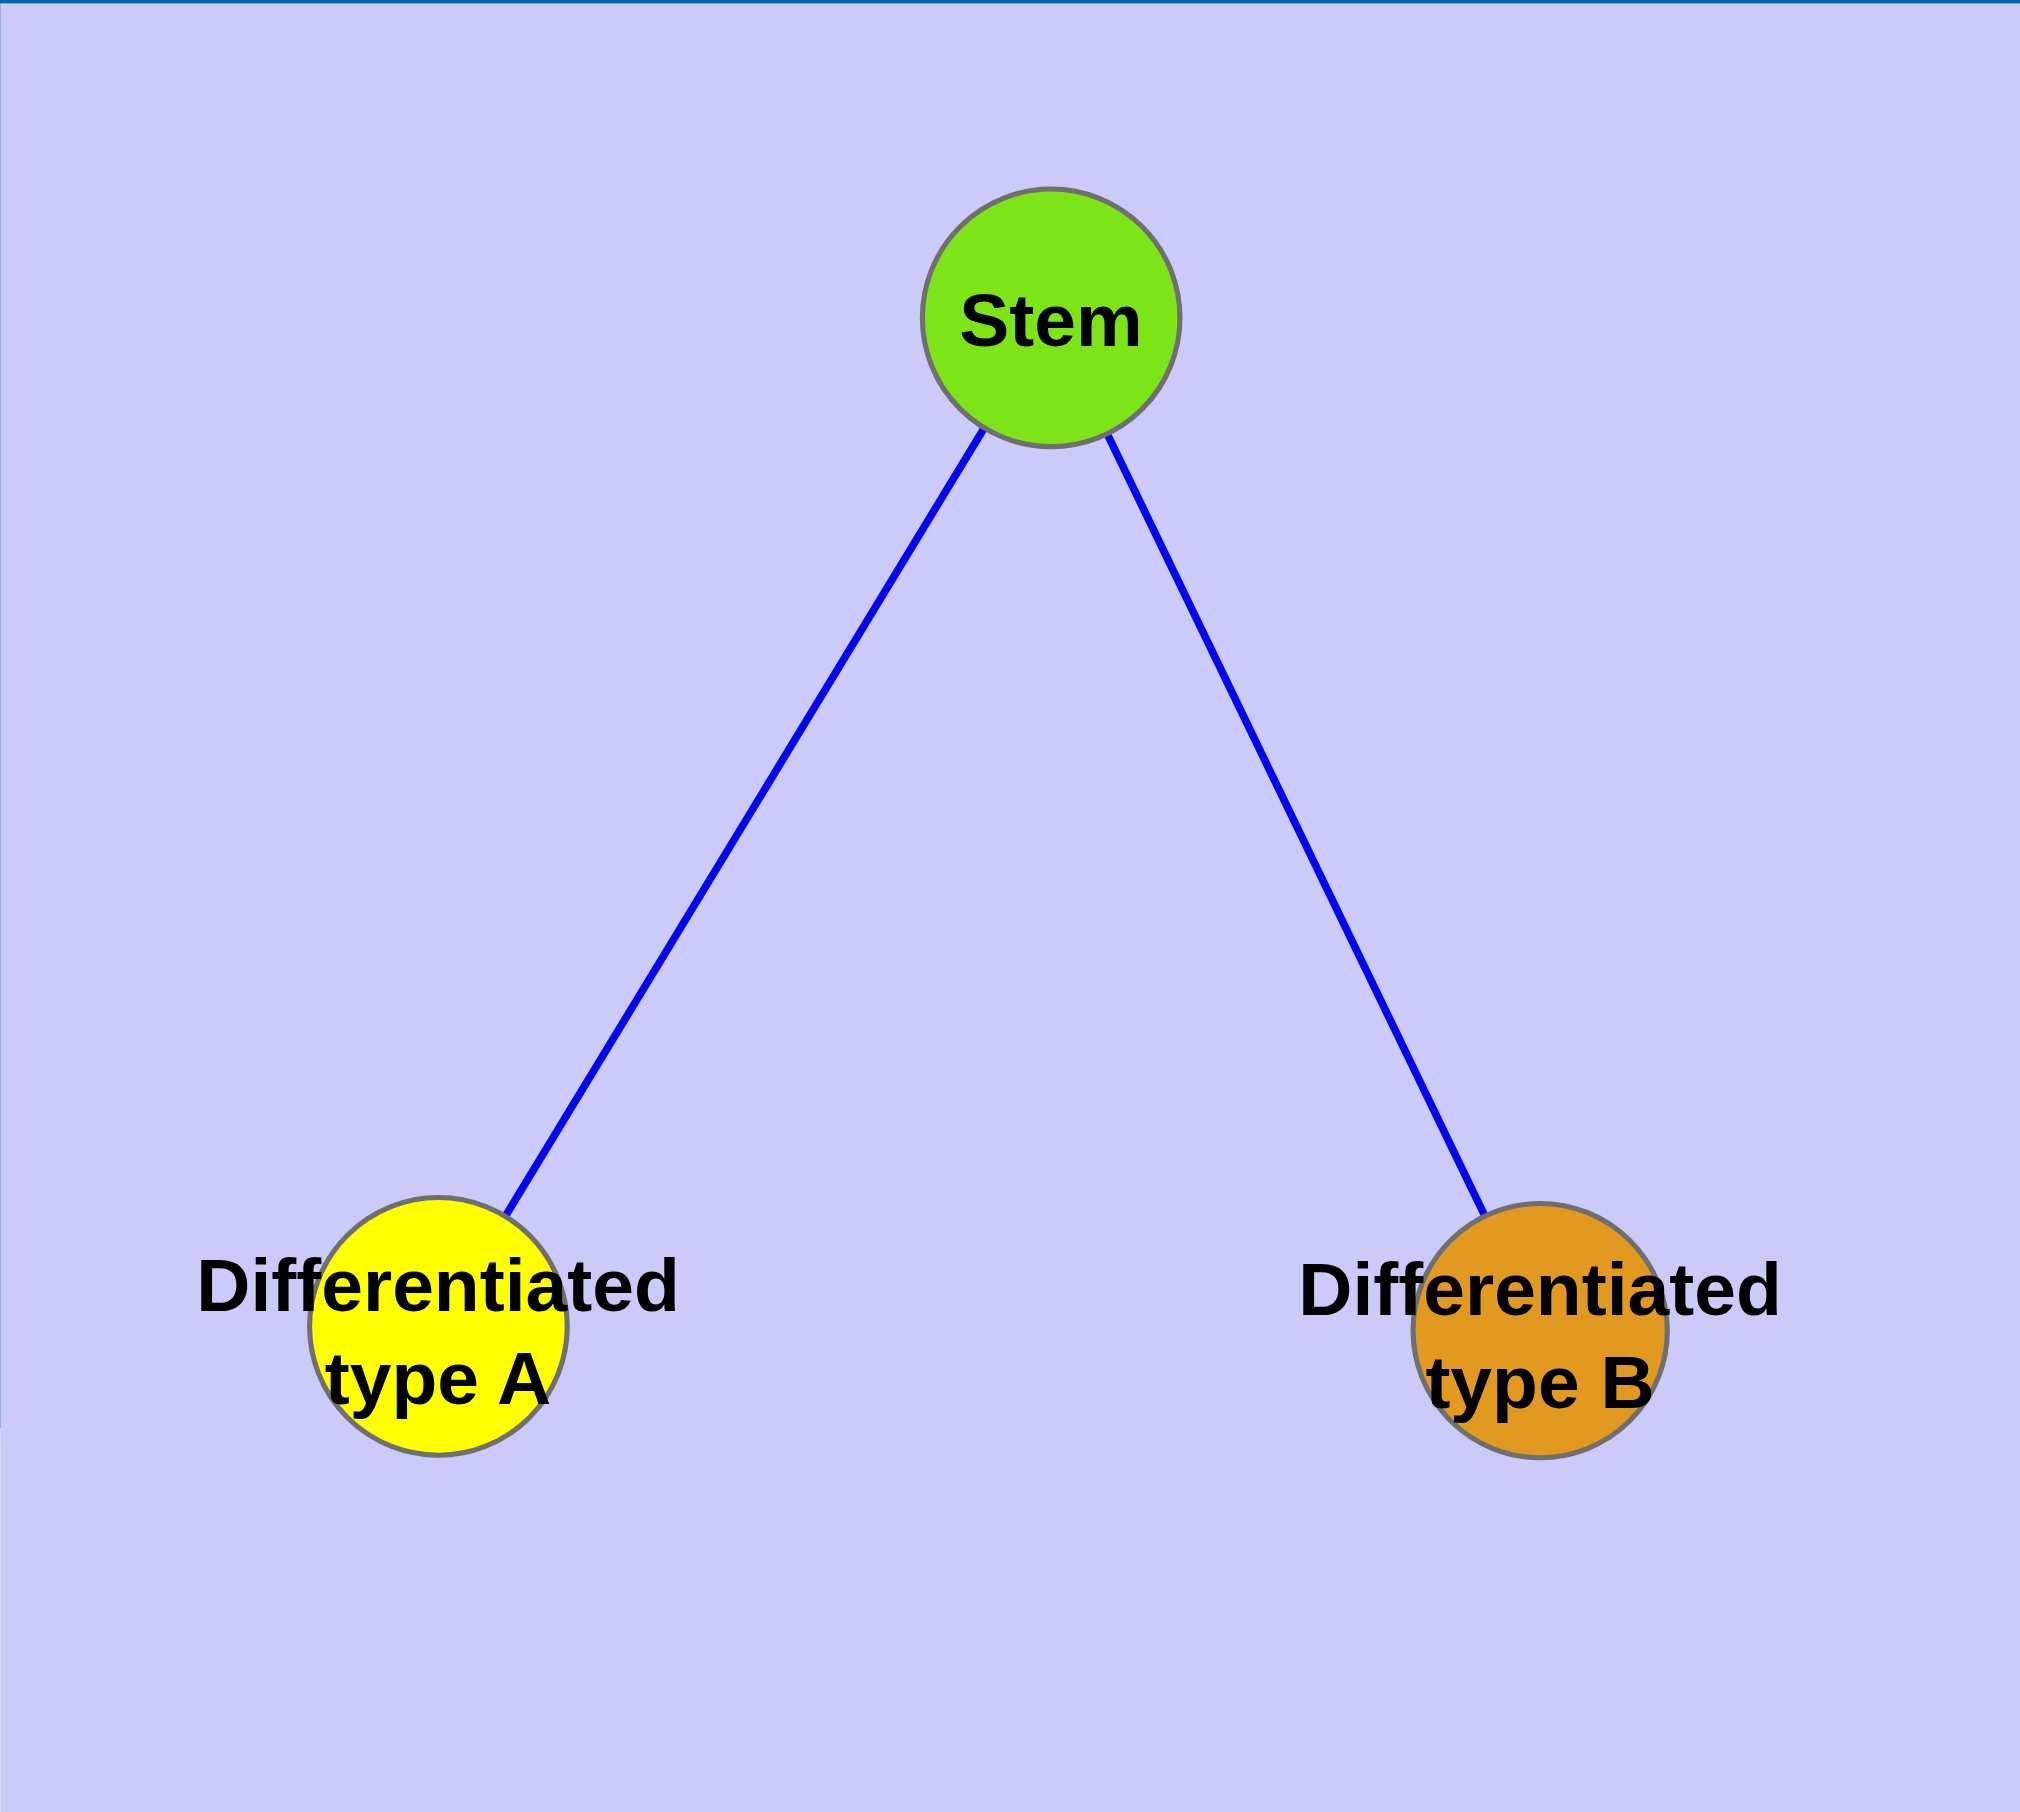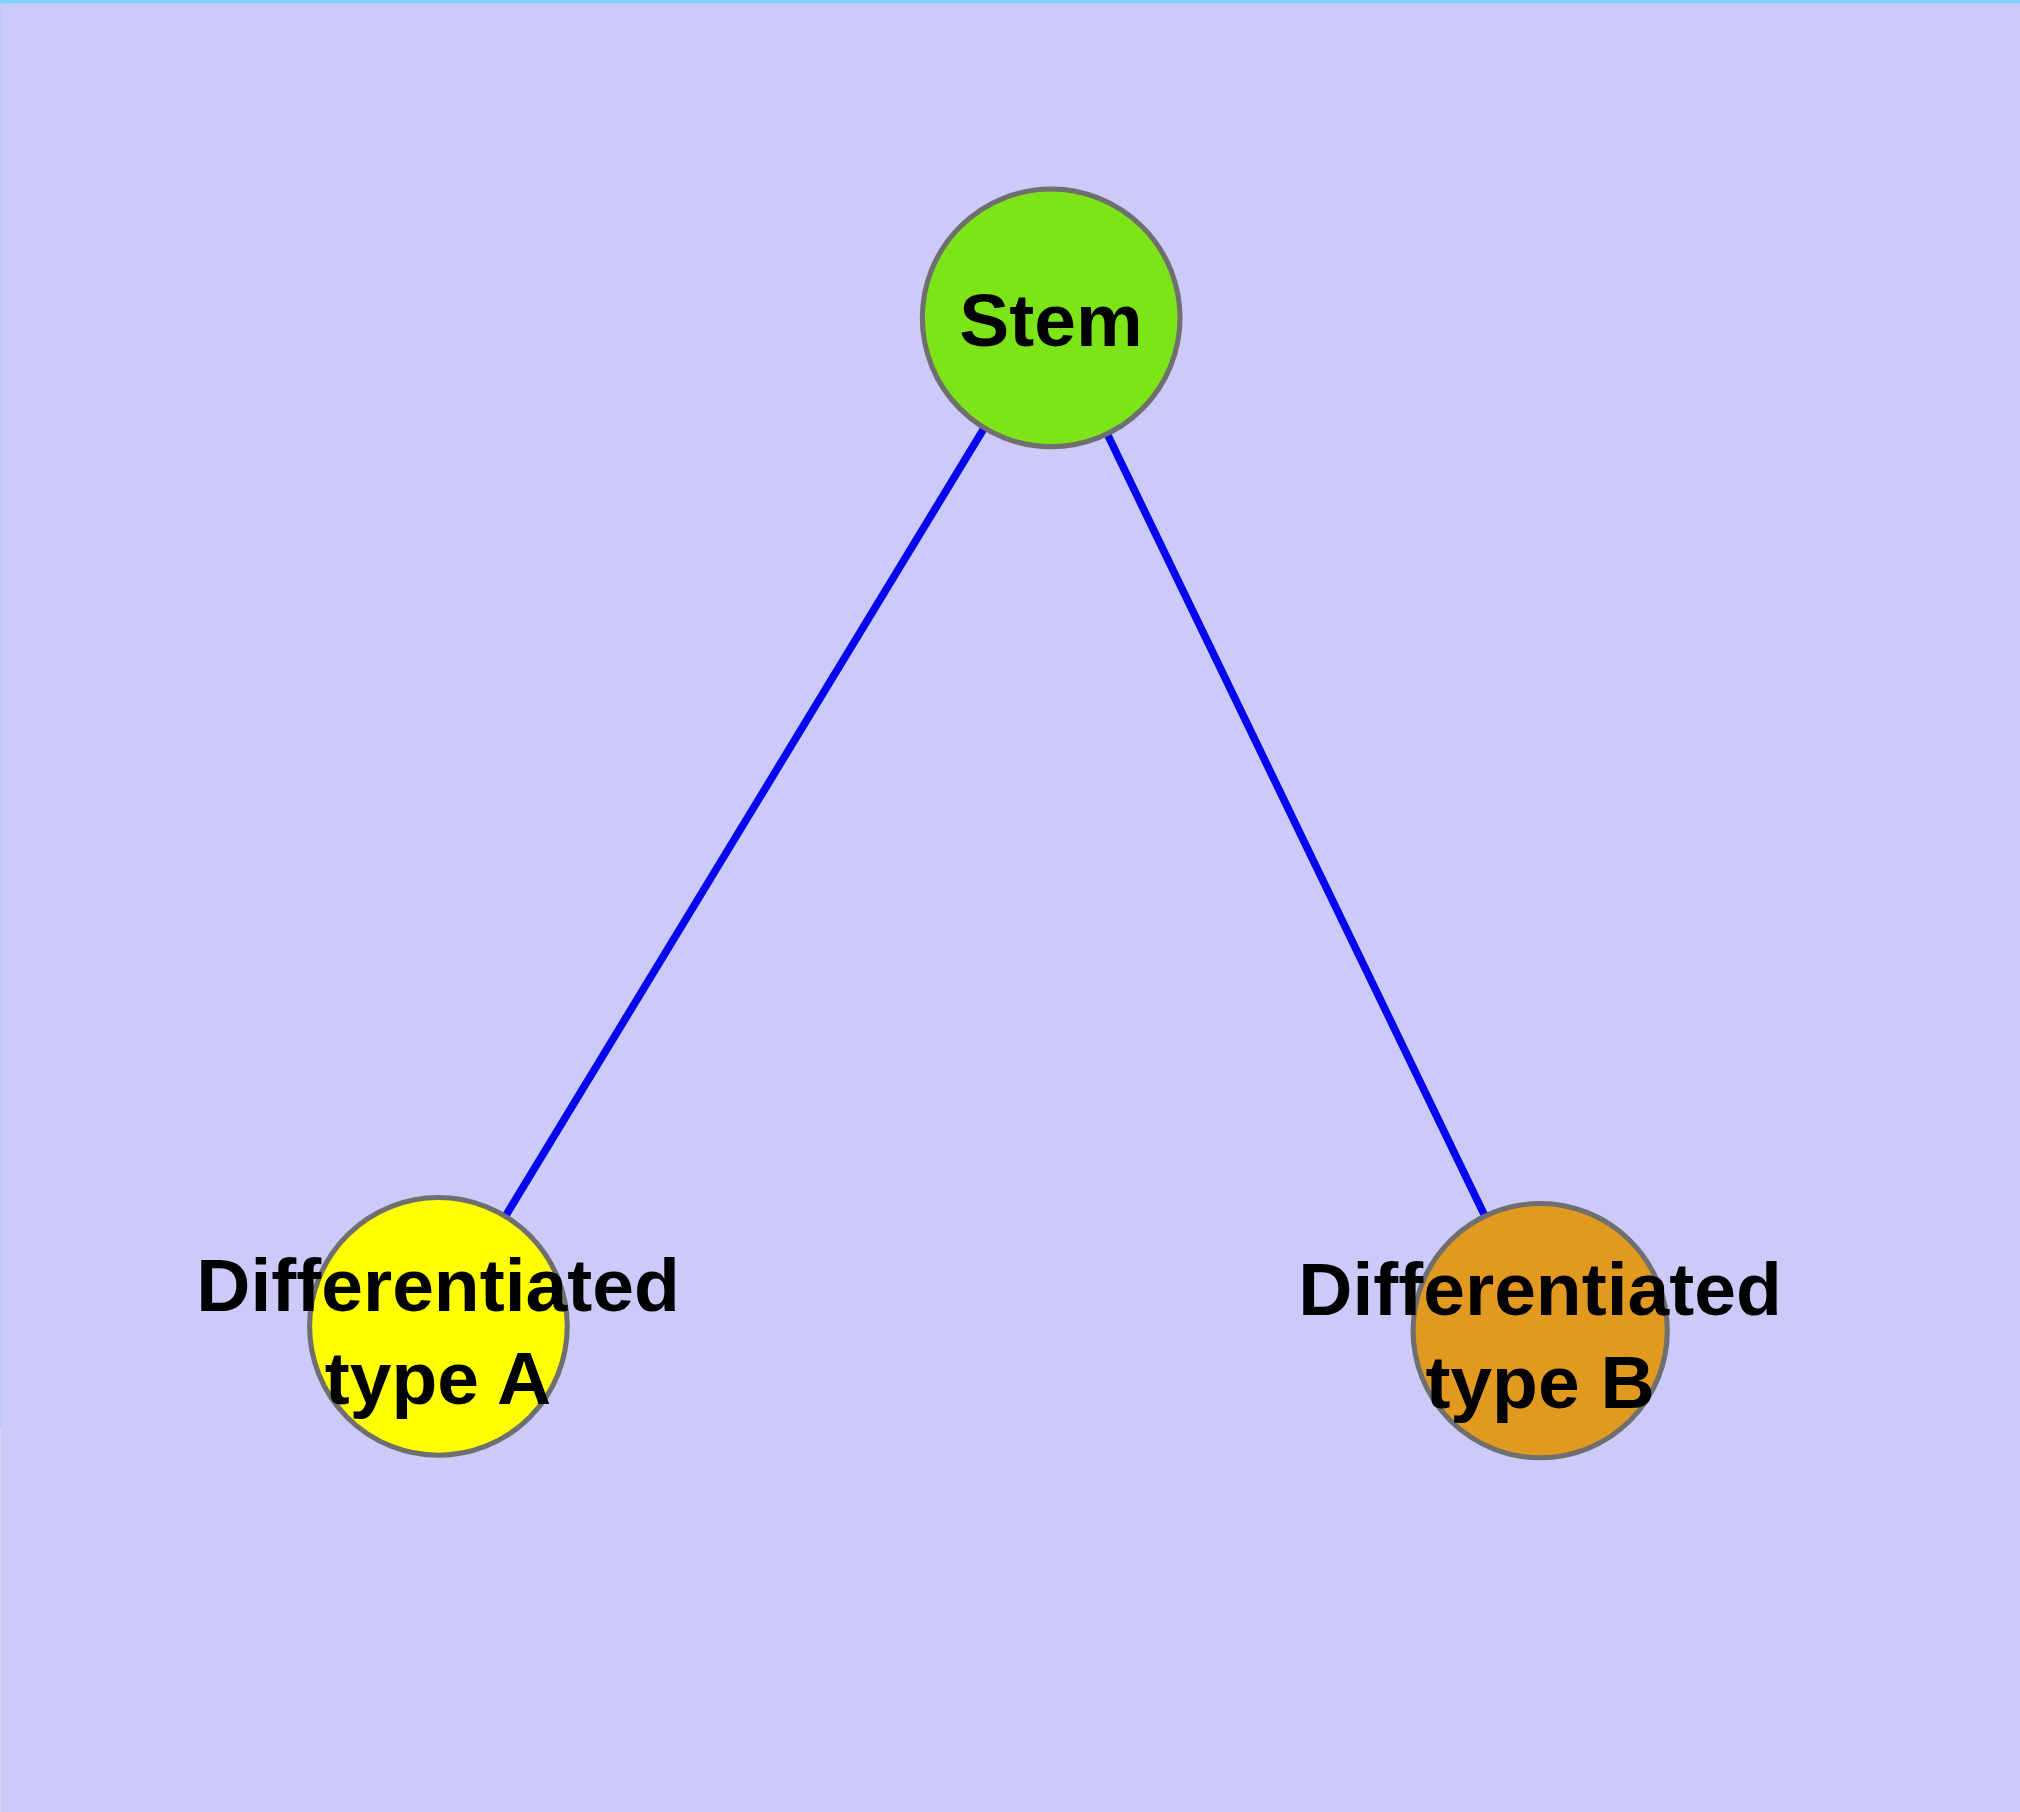--- a/index.html
+++ b/index.html
@@ -9,21 +9,21 @@
   body {
     width: 2021px;
     height: 1812px;
     overflow: hidden;
     font-family: "Liberation Sans", sans-serif;
   }
   .canvas {
     position: relative;
     width: 2021px;
     height: 1428px;
-    background: #7dd3fc;
+    background: #0369a1;
   }
   .graph-svg {
     position: absolute;
     left: 0;
     top: 0;
     width: 2021px;
     height: 1812px;
     display: block;
   }
   .node-label {

